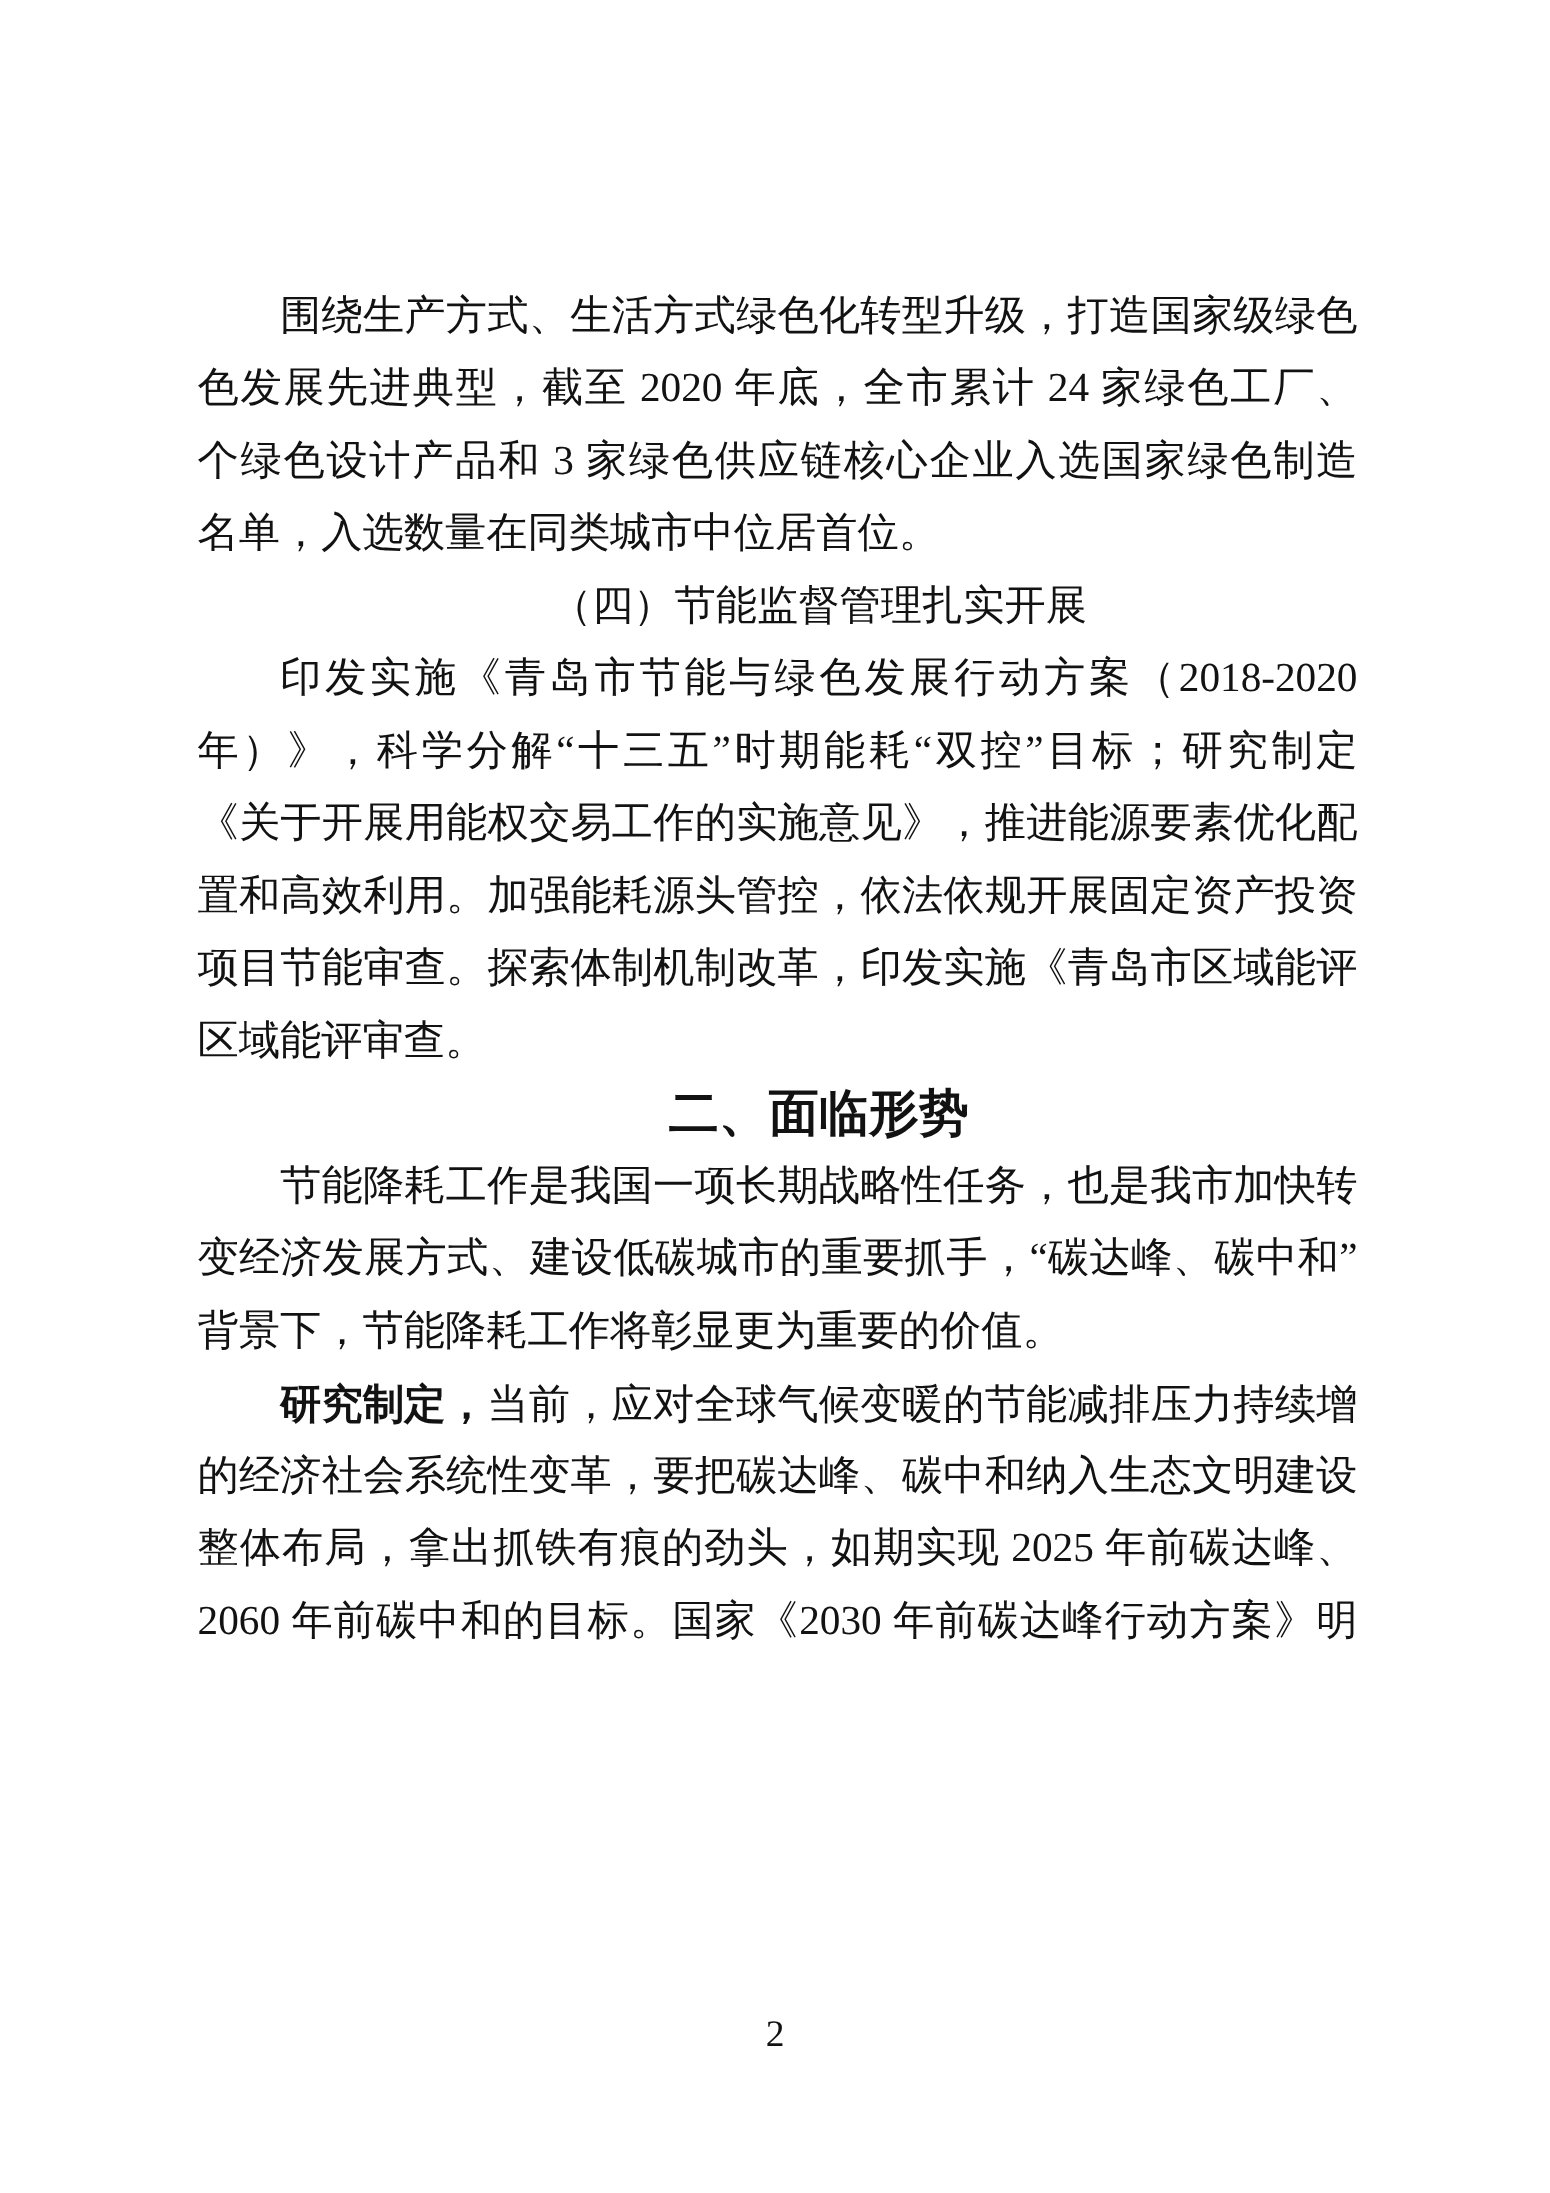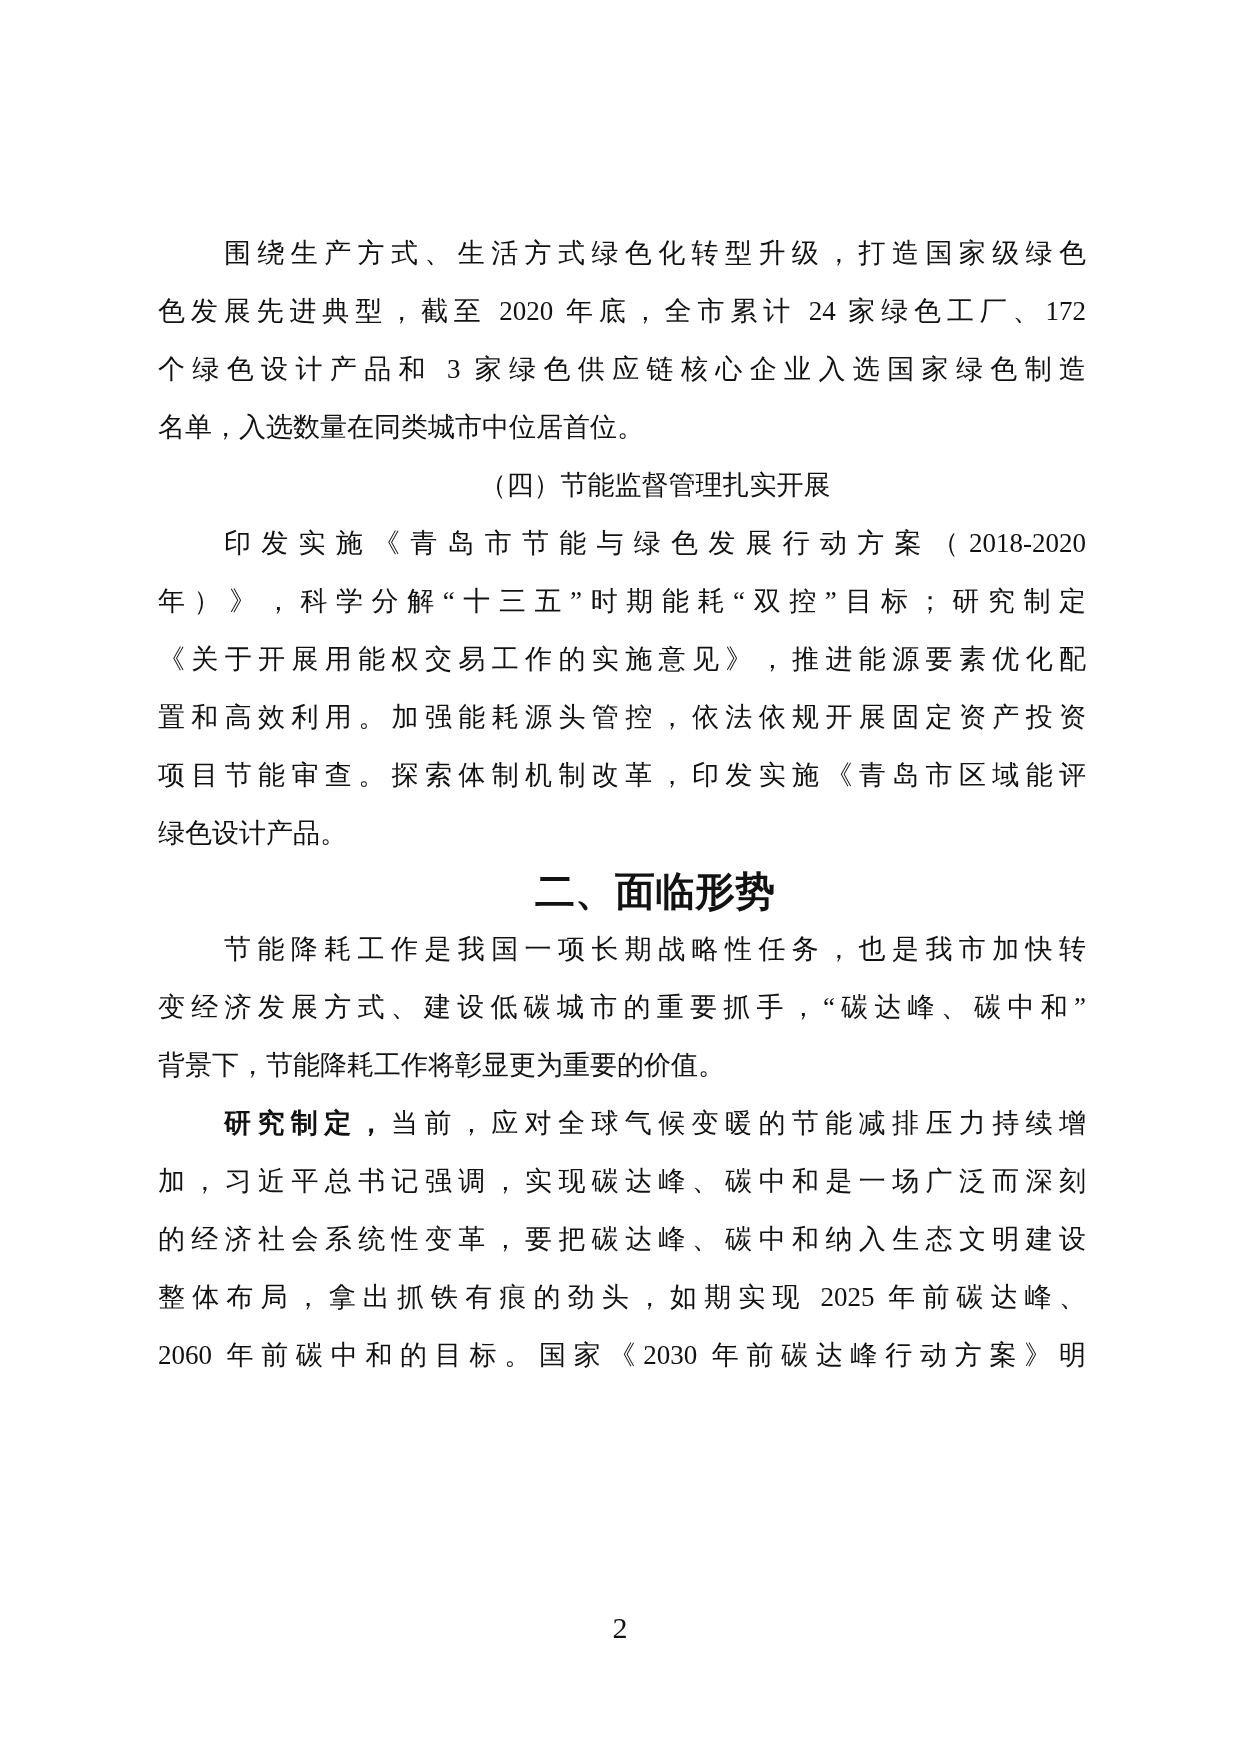--- a/index.html
+++ b/index.html
@@ -22,21 +22,21 @@
   }
   .text-block {
     position: absolute;
     left: 158px;
     top: 224px;
     width: 928px;
   }
   .line {
     height: 58px;
     line-height: 58px;
-    font-size: 27px;
+    font-size: 33px;
     letter-spacing: 0;
     white-space: nowrap;
     overflow: hidden;
   }
   .line.justify {
     white-space: normal;
     text-align: justify;
     text-align-last: justify;
   }
   .line.indent {
@@ -75,25 +75,24 @@
       <div class="line body indent justify"><span>围绕生产方式、生活方式绿色化转型升级，打造国家级绿色</span></div>
       <div class="line body justify"><span>色发展先进典型，截至 2020 年底，全市累计 24 家绿色工厂、172</span></div>
       <div class="line body justify"><span>个绿色设计产品和 3 家绿色供应链核心企业入选国家绿色制造</span></div>
       <div class="line body"><span>名单，入选数量在同类城市中位居首位。</span></div>
       <div class="line heading3 indent"><span>（四）节能监督管理扎实开展</span></div>
       <div class="line body indent justify"><span>印发实施《青岛市节能与绿色发展行动方案（2018-2020</span></div>
       <div class="line body justify"><span>年）》，科学分解“十三五”时期能耗“双控”目标；研究制定</span></div>
       <div class="line body justify"><span>《关于开展用能权交易工作的实施意见》，推进能源要素优化配</span></div>
       <div class="line body justify"><span>置和高效利用。加强能耗源头管控，依法依规开展固定资产投资</span></div>
       <div class="line body justify"><span>项目节能审查。探索体制机制改革，印发实施《青岛市区域能评</span></div>
-      <div class="line body"><span>绿色设计产品。</span></div>
+      <div class="line body"><span>区域能评审查。</span></div>
       <div class="line heading2 indent"><span>二、面临形势</span></div>
       <div class="line body indent justify"><span>节能降耗工作是我国一项长期战略性任务，也是我市加快转</span></div>
       <div class="line body justify"><span>变经济发展方式、建设低碳城市的重要抓手，“碳达峰、碳中和”</span></div>
       <div class="line body"><span>背景下，节能降耗工作将彰显更为重要的价值。</span></div>
       <div class="line body indent justify"><span class="lead-bold">研究制定，</span><span>当前，应对全球气候变暖的节能减排压力持续增</span></div>
-      <div class="line body justify"><span>加，习近平总书记强调，实现碳达峰、碳中和是一场广泛而深刻</span></div>
       <div class="line body justify"><span>的经济社会系统性变革，要把碳达峰、碳中和纳入生态文明建设</span></div>
       <div class="line body justify"><span>整体布局，拿出抓铁有痕的劲头，如期实现 2025 年前碳达峰、</span></div>
       <div class="line body justify"><span>2060 年前碳中和的目标。国家《2030 年前碳达峰行动方案》明</span></div>
     </div>
   <div class="page-number">2</div>
 </div>
 
 </body></html>

